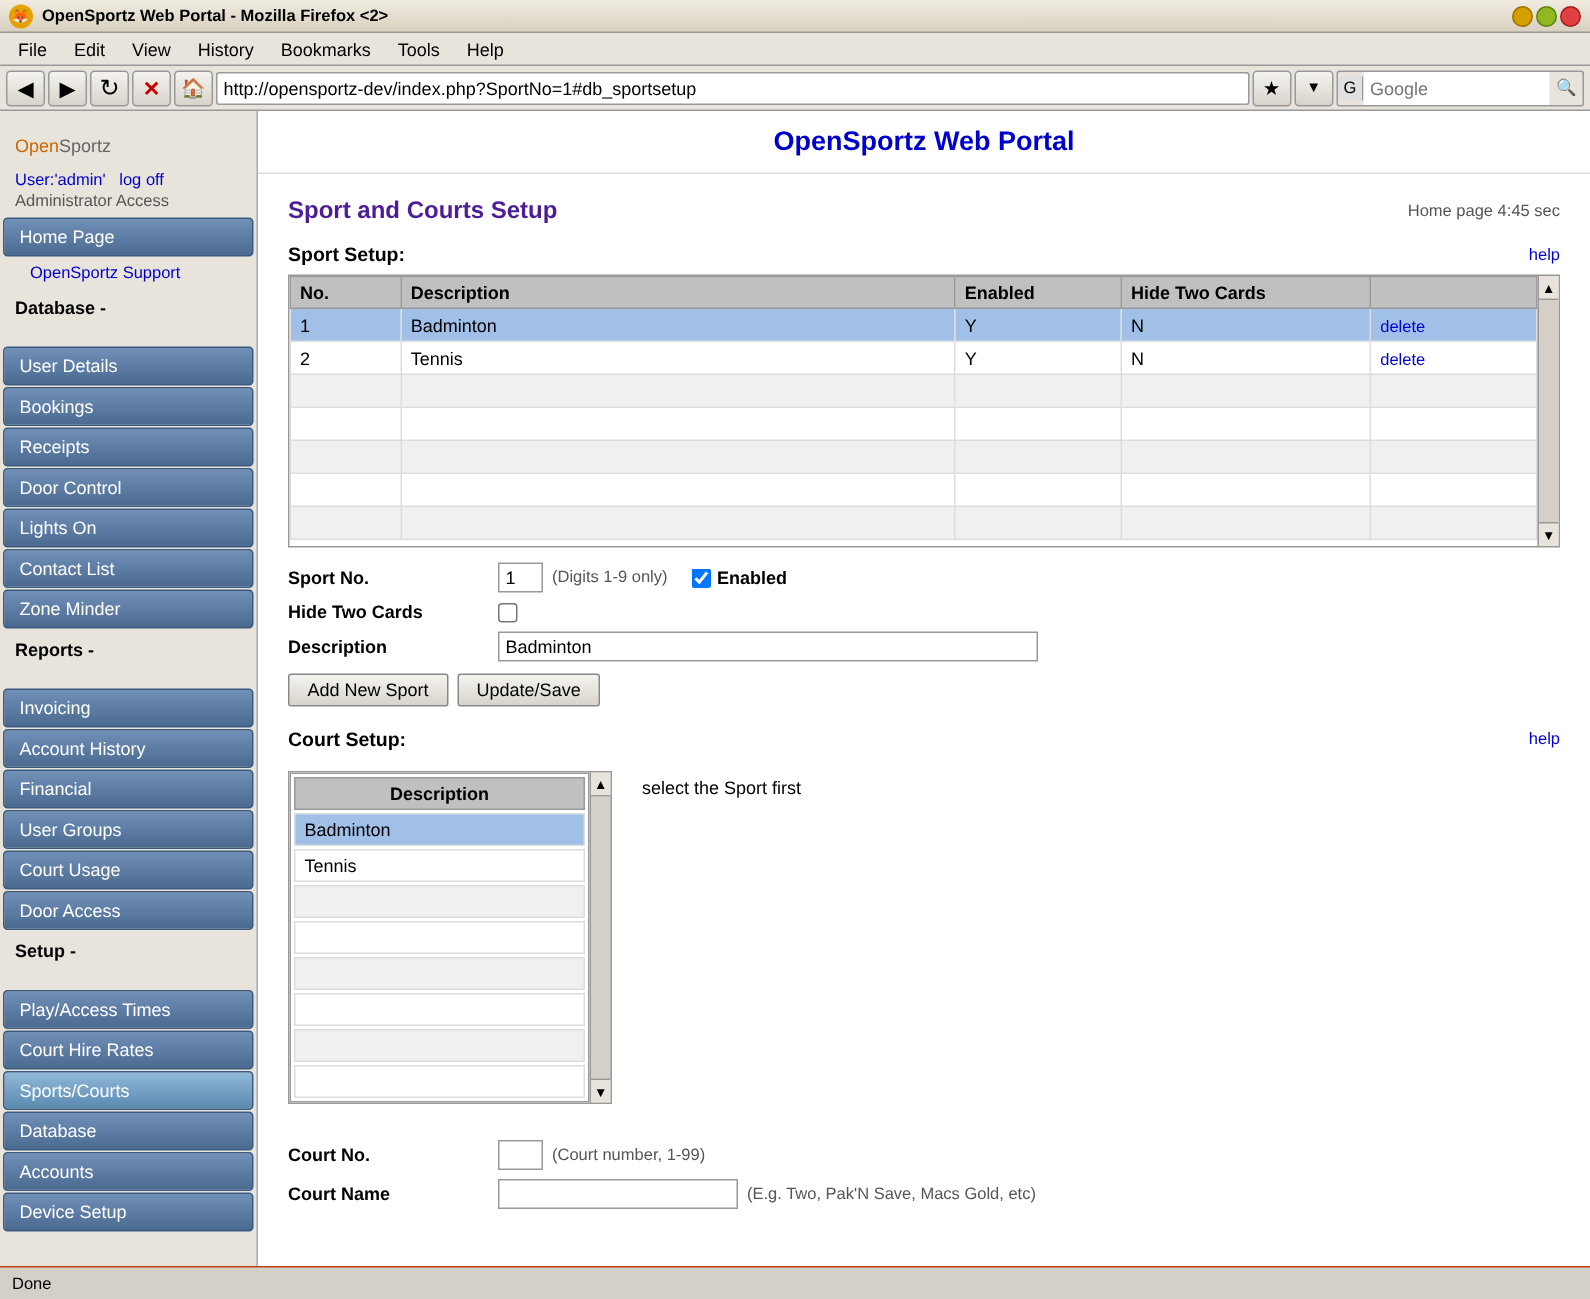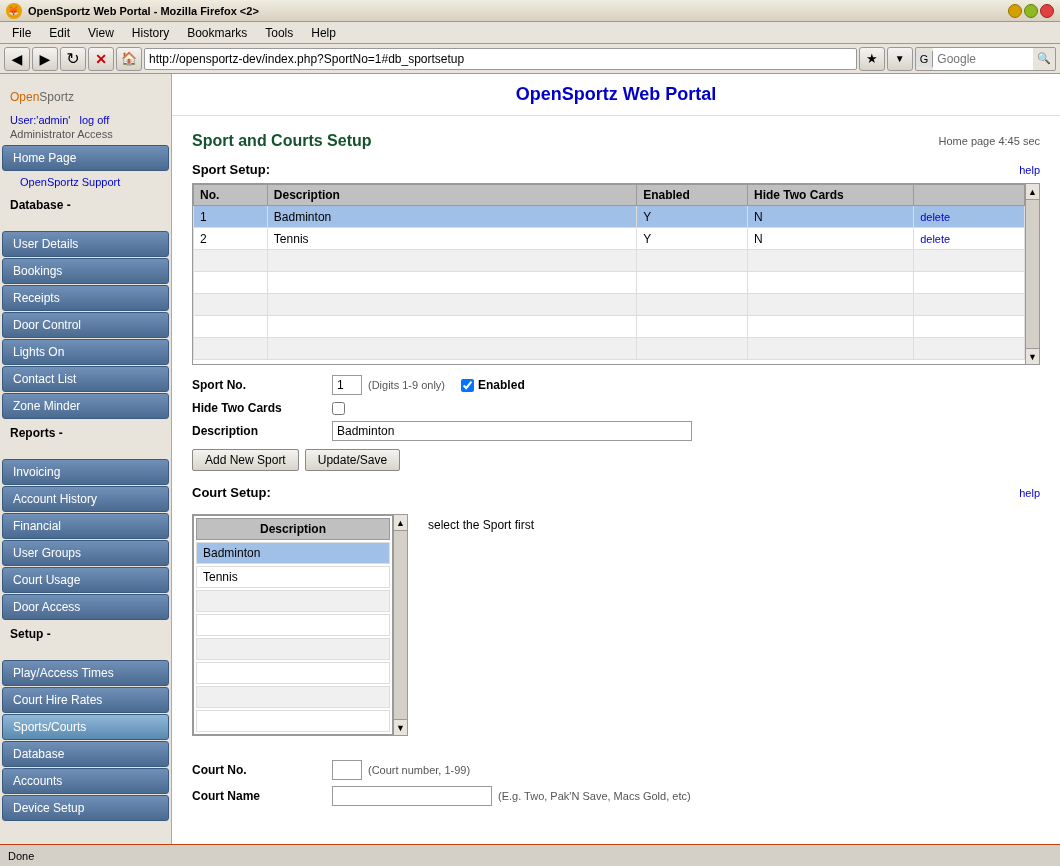--- a/index.html
+++ b/index.html
@@ -148,21 +148,21 @@
     }
     .section-header {
       display: flex;
       justify-content: space-between;
       align-items: center;
       padding: 6px 0;
     }
     .section-title {
       font-size: 16px;
       font-weight: bold;
-      color: #14532d;
+      color: #4c1d95;
     }
     .help-link { color: #0000cc; font-size: 11px; text-decoration: none; }
 
     
     .sport-table {
       width: 100%;
       border-collapse: collapse;
       margin-bottom: 4px;
     }
     .sport-table th {
@@ -279,21 +279,21 @@
   <div class="nav-btn">◀</div>
   <div class="nav-btn">▶</div>
   <div class="nav-btn" style="font-size:16px;">↻</div>
   <div class="nav-btn" style="color:#cc0000;font-weight:bold;">✕</div>
   <div class="nav-btn" style="font-size:13px;">🏠</div>
   <input class="url-bar" type="text" value="http://opensportz-dev/index.php?SportNo=1#db_sportsetup" style="">
   <div class="nav-btn" style="font-size:13px;">★</div>
   <div class="nav-btn" style="font-size:10px;">▼</div>
   <div style="display:flex;align-items:center;border:1px solid #999;border-radius:2px;overflow:hidden;">
     <div style="background:#e0e0e0;border-right:1px solid #999;padding:2px 4px;font-size:11px;">G</div>
-    <input class="search-box" type="text" placeholder="Google" style="border: none; width: 100px;">
+    <input class="search-box" type="text" placeholder="Google" style="border: none; width: 124px;">
     <div style="padding:2px 4px;font-size:11px;cursor:pointer;">🔍</div>
   </div>
 </div>
 
 <div class="page-wrapper">
 
   <div class="sidebar">
     <div class="logo-area">
       <div>
         <span class="logo-open">Open</span><span class="logo-sportz">Sportz</span>

